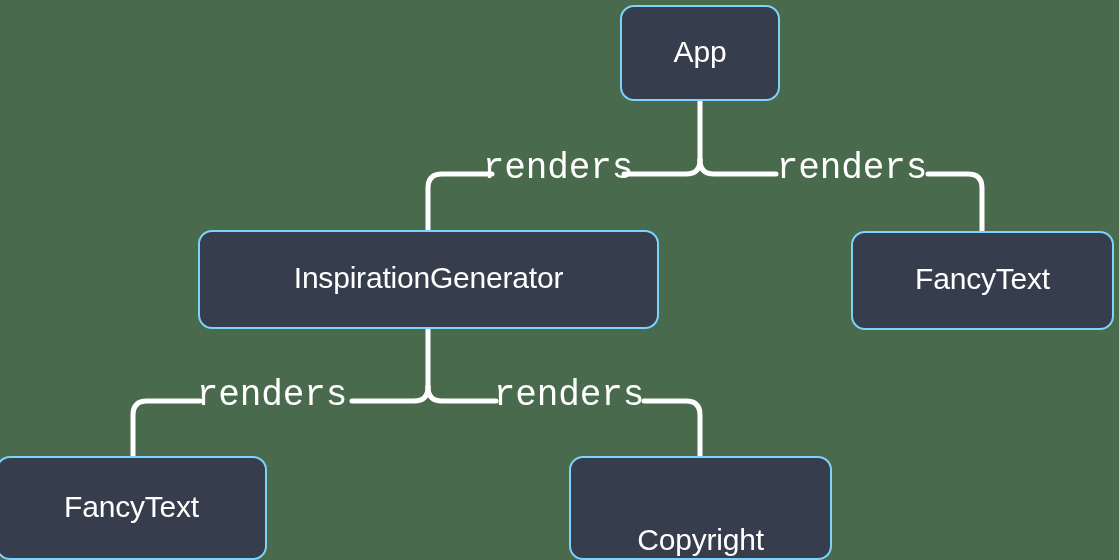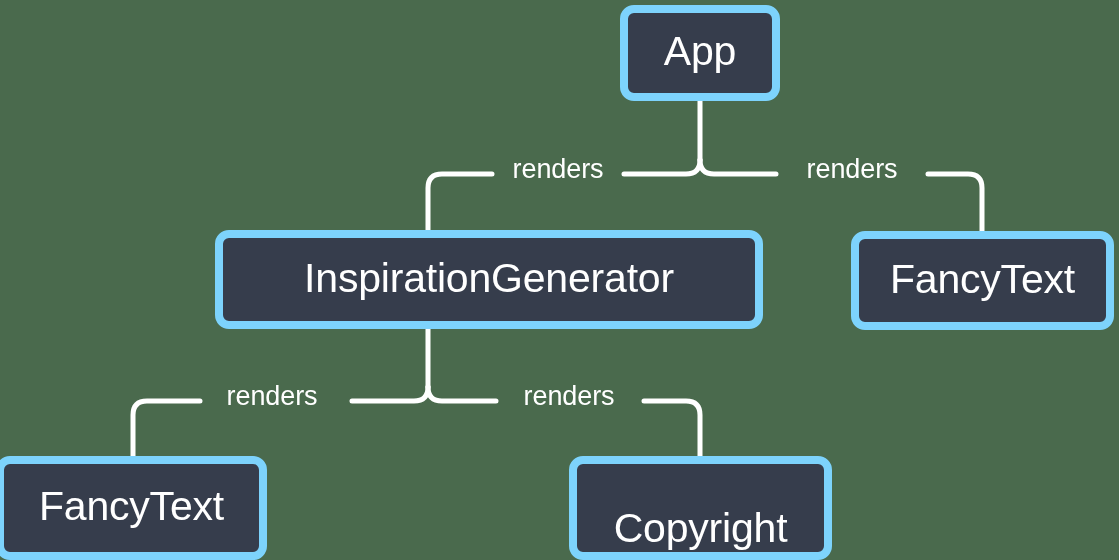--- a/index.html
+++ b/index.html
@@ -24,47 +24,48 @@
     position: absolute;
     left: 0;
     top: 0;
     width: 1119px;
     height: 560px;
   }
   .node {
     position: absolute;
     box-sizing: border-box;
     background: #363d4c;
-    border: 8px solid #7dd3fc;
+    border: 2px solid #7dd3fc;
     border-radius: 14px;
     display: flex;
     align-items: center;
     justify-content: center;
     color: #ffffff;
-    font-size: 41px;
+    font-size: 30px;
     font-weight: 400;
     letter-spacing: -0.2px;
     white-space: nowrap;
     z-index: 2;
   }
   .node-label {
     display: block;
     line-height: 1;
     padding-bottom: 3px;
   }
   .edge-label {
     position: absolute;
     color: #ffffff;
-    font-size: 27px;
+    font-size: 36px;
     font-weight: 400;
     line-height: 1;
     white-space: nowrap;
     transform: translate(-50%, -50%);
     letter-spacing: -0.1px;
     z-index: 3;
+    font-family: Liberation Mono, monospace;
   }
 </style>
 </head>
 <body>
 
 <div id="diagram">
 
   <svg id="edge-layer" viewBox="0 0 1119 560" width="1119" height="560" xmlns="http://www.w3.org/2000/svg" aria-hidden="true">
     <g fill="none" stroke="#ffffff" stroke-width="5" stroke-linecap="round" stroke-linejoin="round">
 
@@ -84,21 +85,21 @@
 
   <div class="edge-label" style="left:558px; top:169px;">renders</div>
   <div class="edge-label" style="left:852px; top:169px;">renders</div>
   <div class="edge-label" style="left:272px; top:396px;">renders</div>
   <div class="edge-label" style="left:569px; top:396px;">renders</div>
 
   <div class="node" style="left:620px; top:5px; width:160px; height:96px;">
     <span class="node-label">App</span>
   </div>
 
-  <div class="node" style="left:198px; top:230px; width:548px; height:99px;margin-left:17px;">
+  <div class="node" style="left:198px; top:230px; width:461px; height:99px;">
     <span class="node-label">InspirationGenerator</span>
   </div>
 
   <div class="node" style="left:851px; top:231px; width:263px; height:99px;">
     <span class="node-label">FancyText</span>
   </div>
 
   <div class="node" style="left:-4px; top:456px; width:271px; height:104px;">
     <span class="node-label">FancyText</span>
   </div>

